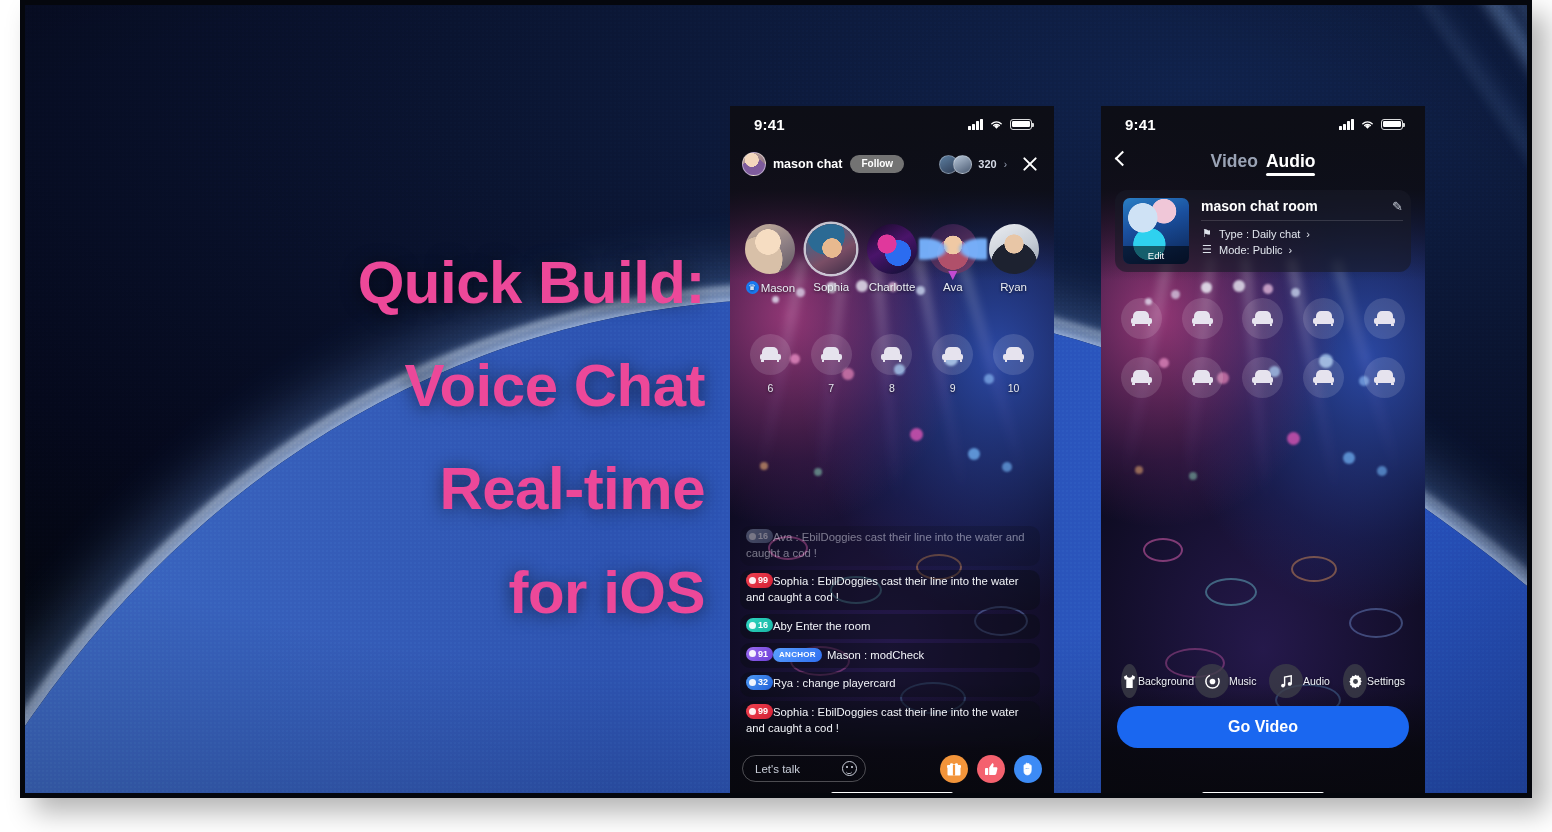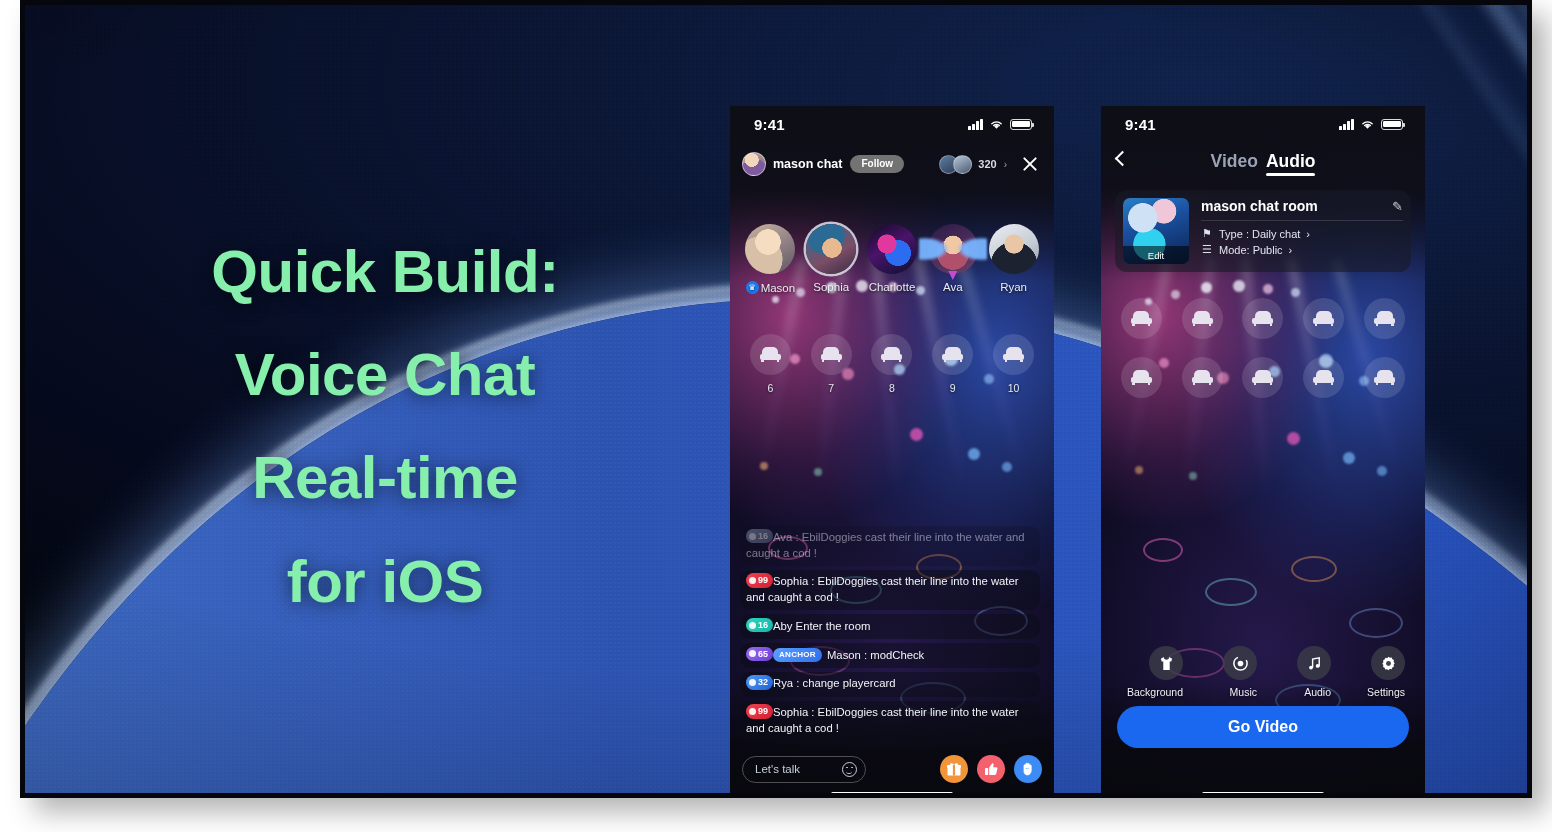--- a/index.html
+++ b/index.html
@@ -62,22 +62,22 @@
     background-size:4px 4px;
     mix-blend-mode:overlay;
   }
   .bg-vig{
     position:absolute; inset:0;
     background:radial-gradient(140% 110% at 45% 40%, rgba(0,0,0,0) 40%, rgba(0,0,0,0.45) 100%);
   }
 
   
   .headline{
-    position:absolute; left:40px; top:215px; width:640px;
-    text-align:center; color:#86efac;
+    position:absolute; left:40px; top:226px; width:640px;
+    text-align:right; color:#ec4899;
     font-size:60px; font-weight:bold; line-height:1.72;
     letter-spacing:-0.5px;
     text-shadow:0 2px 18px rgba(0,0,0,0.55);
   }
   .headline div{ white-space:nowrap; }
 
   
   .phone{
     position:absolute; top:101px; width:324px; height:697px;
     overflow:hidden; background:#0b0c12;
@@ -254,21 +254,21 @@
   .lvl-gray{ background:linear-gradient(135deg,#93a2bb,#5d6c85); }
   .anchor-tag{
     display:inline-block; background:linear-gradient(135deg,#5aa0ff,#2f6ef0);
     color:#fff; font-size:8px; font-weight:bold; letter-spacing:.3px;
     border-radius:7px; padding:1.5px 6px; margin-right:5px; vertical-align:1.5px;
   }
 
   
   .inputbar{
     position:absolute; left:12px; right:12px; bottom:20px;
-    display:flex; align-items:center; gap:24px;
+    display:flex; align-items:flex-start; gap:24px;
   }
   .talkbox{
     flex:1 1 auto; max-width:124px; height:27px; border-radius:14px;
     border:1px solid rgba(255,255,255,0.28);
     display:flex; align-items:center; padding:0 8px 0 12px;
     color:#c8cdd8; font-size:11.5px; cursor:text;
   }
   .smiley{
     margin-left:auto; width:15px; height:15px; border-radius:50%;
     border:1.2px solid #c8cdd8; position:relative;
@@ -337,21 +337,21 @@
   .seat-grid{
     position:absolute; left:10px; right:10px; top:192px;
     display:grid; grid-template-columns:repeat(5,1fr); row-gap:18px; justify-items:center;
   }
   .seat-grid .seat-circle{ width:41px; height:41px; }
 
   .p2-tools{
     position:absolute; left:0; right:0; bottom:105px;
     display:flex; justify-content:space-around; padding:0 14px;
   }
-  .tool{ display:flex; flex-direction:column; align-items:flex-end; gap:6px; cursor:pointer; width:62px; }
+  .tool{ display:flex; flex-direction:row; align-items:center; cursor:pointer; width:62px; }
   .tool-circle{
     width:34px; height:34px; border-radius:50%; background:rgba(60,62,72,0.78);
     display:flex; align-items:center; justify-content:center;
   }
   .tool-label{ color:#eef1f6; font-size:10.5px; text-shadow:0 1px 3px rgba(0,0,0,.8); }
 
   .golive{
     position:absolute; left:16px; right:16px; bottom:55px; height:42px;
     background:#1a67f0; border-radius:22px; border:none; cursor:pointer;
     color:#fff; font-size:16px; font-weight:bold;
@@ -553,21 +553,21 @@
         </div>
         <div class="msg">
           <span class="lvl lvl-teal">
               <span class="dot"></span>
               <span>16</span>
             </span><span>Aby Enter the room</span>
         </div>
         <div class="msg">
           <span class="lvl lvl-purple">
               <span class="dot"></span>
-              <span>65</span>
+              <span>91</span>
             </span><span class="anchor-tag">ANCHOR</span><span>Mason : modCheck</span>
         </div>
         <div class="msg">
           <span class="lvl lvl-blue">
               <span class="dot"></span>
               <span>32</span>
             </span><span>Rya : change playercard</span>
         </div>
         <div class="msg">
           <span class="lvl lvl-red">

